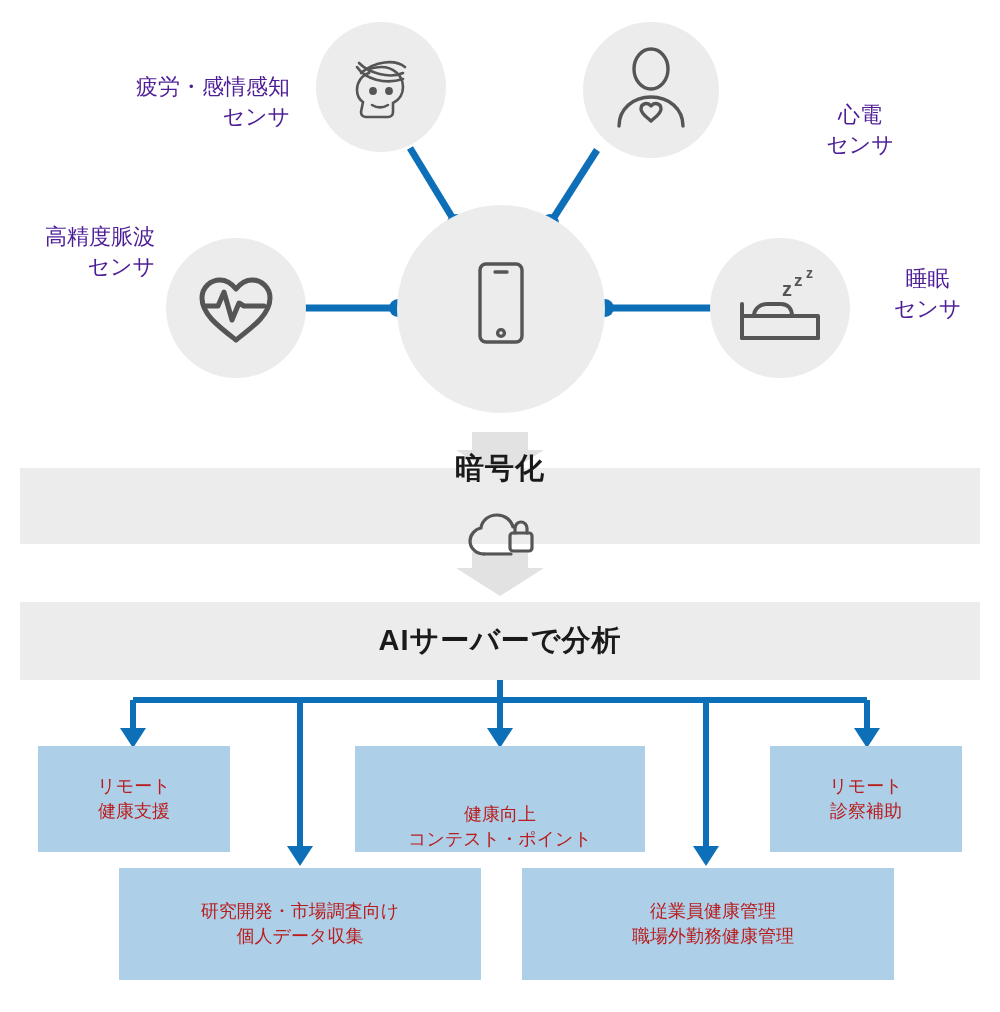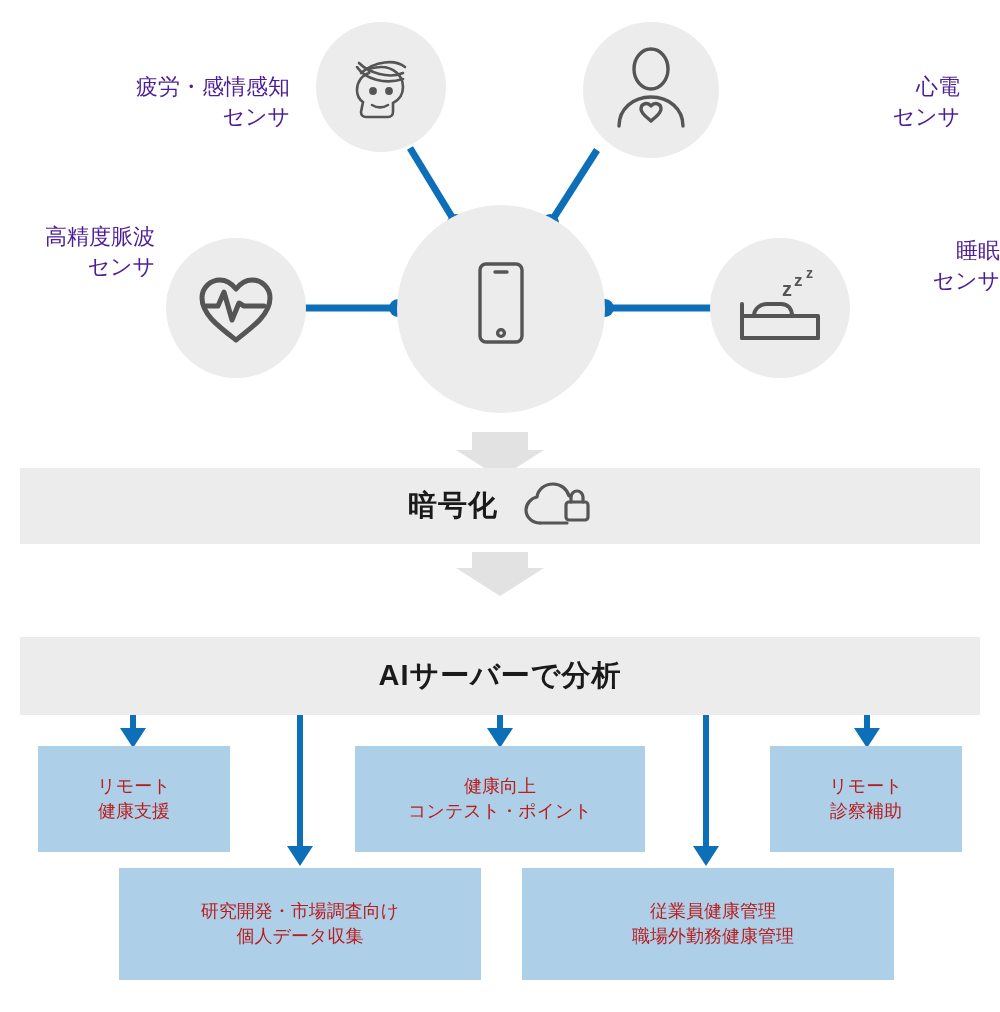--- a/index.html
+++ b/index.html
@@ -55,40 +55,42 @@
     position: absolute;
     font-size: 22px;
     line-height: 1.35;
     color: #4c1d95;
     white-space: pre-line;
   }
   .side-label.right {
     text-align: right;
   }
   .side-label.left {
-    text-align: right;
+    text-align: center;
+    margin-top: 28px;
   }
   
   .band {
     position: absolute;
     background: #ececec;
     display: flex;
     align-items: center;
     justify-content: center;
   }
   .band-text {
     font-size: 29px;
     font-weight: bold;
     color: #1a1a1a;
     letter-spacing: 1px;
   }
   .band-inner {
     display: flex;
     align-items: center;
     gap: 22px;
+    flex-direction: column;
   }
   
   .bluebox {
     position: absolute;
     background: #aecfe8;
     display: flex;
     align-items: center;
     justify-content: center;
     text-align: center;
   }
@@ -213,35 +215,35 @@
         <g fill="none" stroke="#555" stroke-width="3.2" stroke-linejoin="round" stroke-linecap="round">
           <path d="M20 43c-8 0-14-6-14-13 0-6 5-12 11-13 1-8 8-13 16-13 8 0 14 5 16 12h2"></path>
           <path d="M47 43H20"></path>
           <rect x="46" y="22" width="22" height="18" rx="3"></rect>
           <path d="M51 22v-5a6 6 0 0 1 12 0v5"></path>
         </g>
       </svg>
     </div>
   </div>
 
-  <div class="band" style="left:20px; top:602px; width:960px; height:78px;margin-top:35px;">
+  <div class="band" style="left:20px; top:602px; width:960px; height:78px;">
     <span class="band-text">AIサーバーで分析</span>
   </div>
 
   <div class="bluebox" style="left:38px; top:746px; width:192px; height:106px;">
     <span>リモート
 健康支援</span>
   </div>
 
   <div class="bluebox" style="left:119px; top:868px; width:362px; height:112px;font-family:Liberation Serif, serif;">
     <span>研究開発・市場調査向け
 個人データ収集</span>
   </div>
 
-  <div class="bluebox" style="left:355px; top:746px; width:290px; height:106px;">
+  <div class="bluebox" style="left:355px; top:746px; width:290px; height:106px;align-items:flex-end;">
     <span>健康向上
 コンテスト・ポイント</span>
   </div>
 
   <div class="bluebox" style="left:522px; top:868px; width:362px; height:112px;padding-left:10px;">
     <span>従業員健康管理
 職場外勤務健康管理</span>
   </div>
 
   <div class="bluebox" style="left:770px; top:746px; width:192px; height:106px;">

